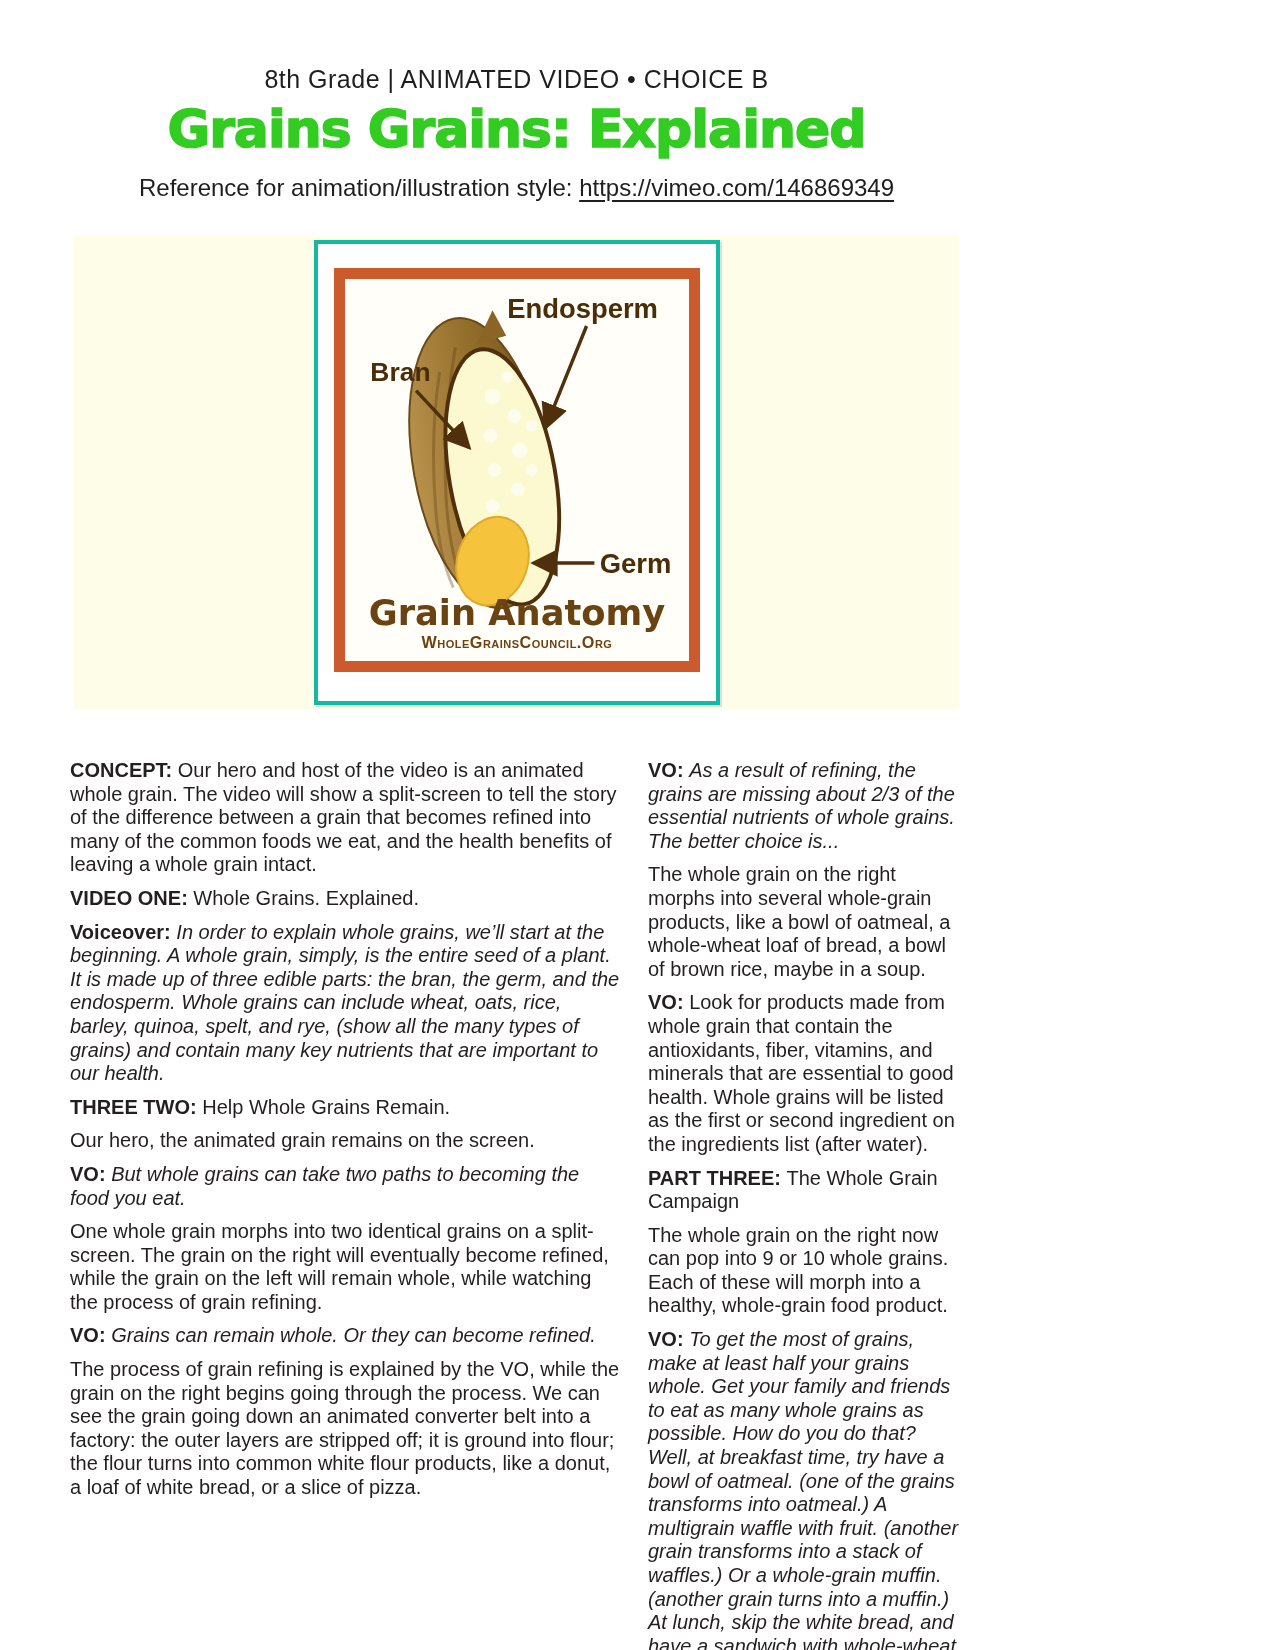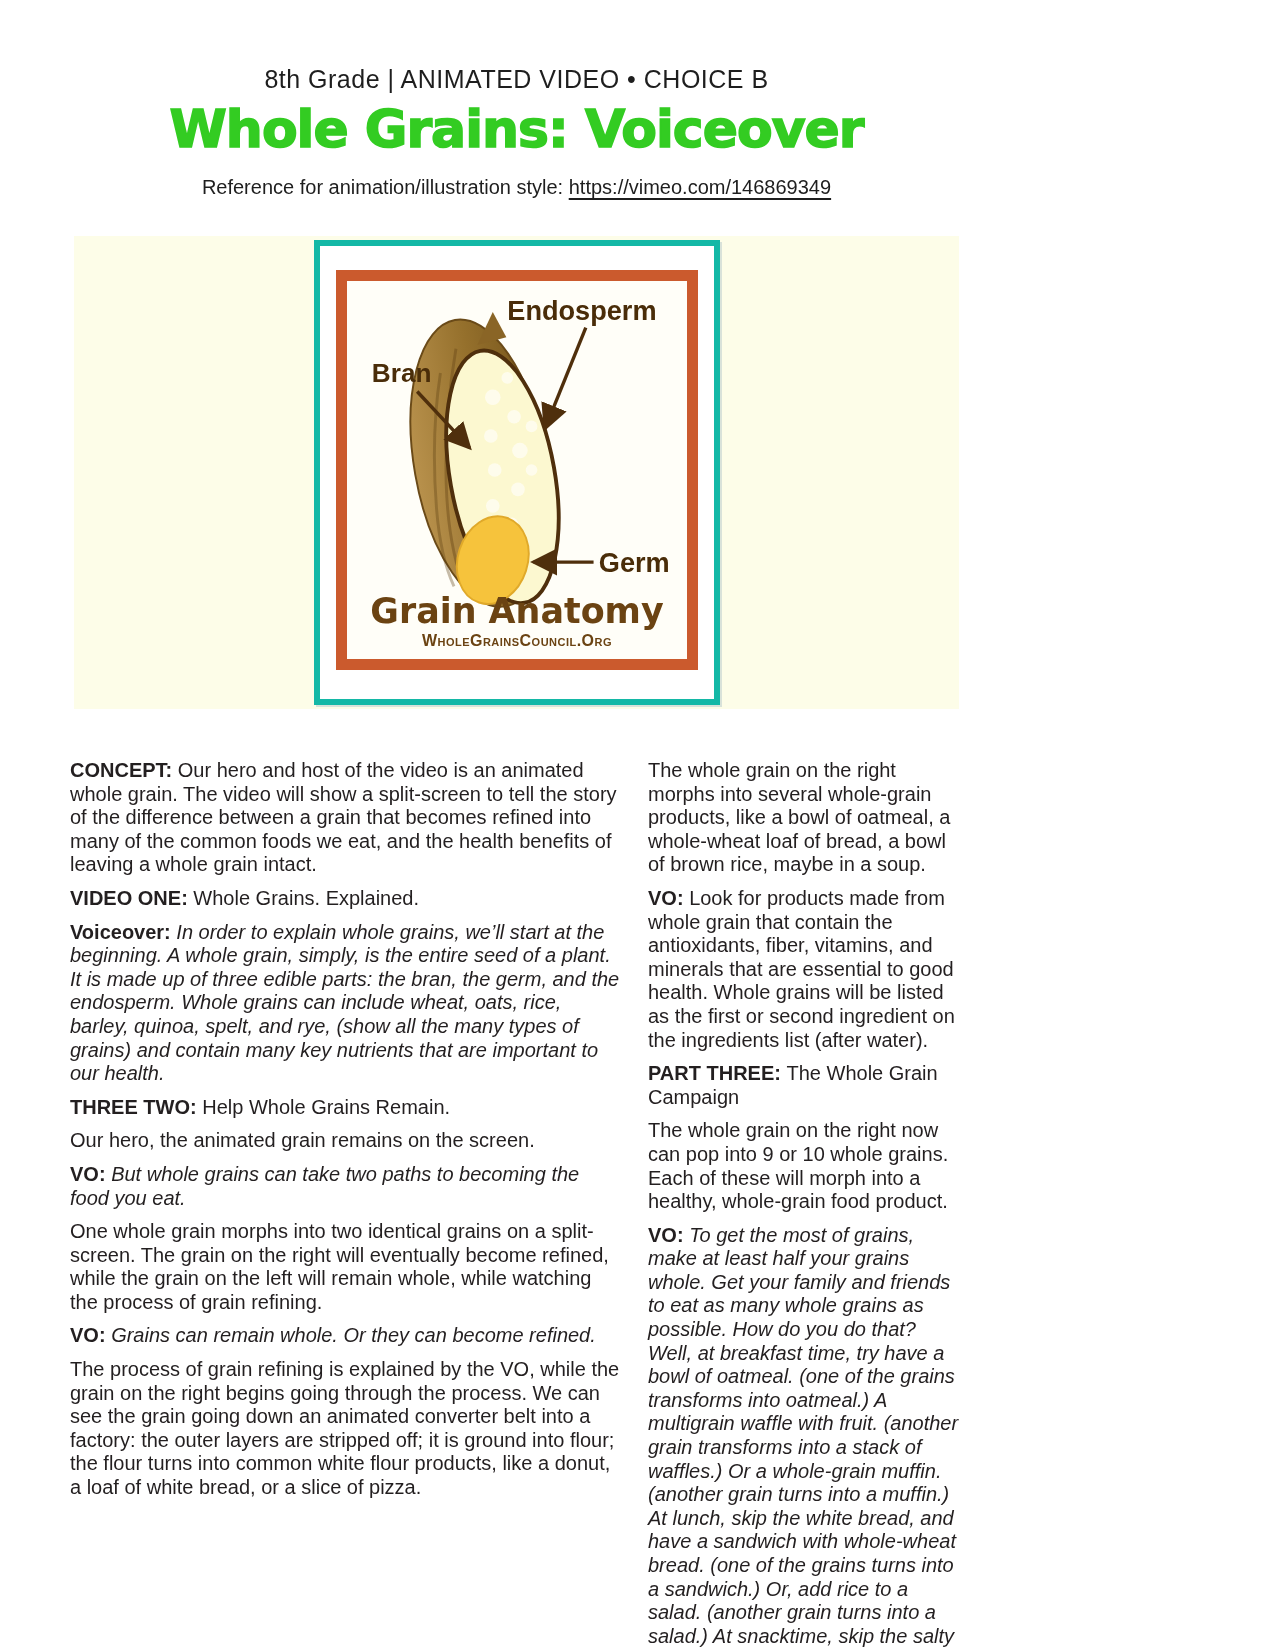--- a/index.html
+++ b/index.html
@@ -11,30 +11,30 @@
   .kicker{
     margin:64px 70px 0;text-align:center;font-size:25px;line-height:30px;
     letter-spacing:.5px;color:#1e1e1e;
   }
   .title{
     margin:6px 40px 0;text-align:center;font-size:52px;line-height:58px;
     font-family:"DejaVu Sans",sans-serif;font-weight:700;color:#33cc22;
     letter-spacing:-1px;-webkit-text-stroke:1.6px #33cc22;
   }
   .reference{
-    margin:14px 70px 0;text-align:center;font-size:20px;line-height:31px;color:#1e1e1e;
+    margin:14px 70px 0;text-align:center;font-size:24px;line-height:31px;color:#1e1e1e;
   }
   .ref-link{color:#1e1e1e;text-decoration:underline;text-underline-offset:4px;cursor:pointer;}
   .band{
     margin:33px 74px 0;height:473px;background:#fdfde8;
     display:flex;justify-content:center;align-items:center;
   }
   .card{
     width:406px;height:465px;background:#ffffff;box-sizing:border-box;
-    border:6px solid #14b8a6;box-shadow:2px 2px 0 rgba(150,175,190,.35);
+    border:4px solid #14b8a6;box-shadow:2px 2px 0 rgba(150,175,190,.35);
     padding:24px 16px 29px;
   }
   .frame{
     width:100%;height:100%;box-sizing:border-box;border:11px solid #cb5a2d;
     background:#fffef8;position:relative;
   }
   .frame svg{display:block;width:100%;height:100%;}
   .columns{
     display:grid;grid-template-columns:552px 1fr;column-gap:26px;
     margin:50px 70px 0;
@@ -48,21 +48,21 @@
   .svg-capsrc{font-family:"Liberation Sans",sans-serif;font-weight:700;font-size:16.5px;fill:#6b4312;
     font-variant:small-caps;letter-spacing:.5px;}
 </style>
 </head>
 <body>
 
 <div class="page">
 
   <div class="kicker">8th Grade | ANIMATED VIDEO • CHOICE B</div>
 
-  <h1 class="title">Whole Grains: Voiceover</h1>
+  <h1 class="title">Grains Grains: Explained</h1>
 
   <div class="reference"><span>Reference for animation/illustration style: </span><a class="ref-link" href="#">https://vimeo.com/146869349</a></div>
 
   <div class="band">
     <div class="card">
       <div class="frame">
         <svg viewBox="0 0 350 390">
           <defs>
             <linearGradient id="branGrad" x1="0" y1="0" x2="1" y2="0">
               <stop offset="0" stop-color="#b8914c"></stop>
@@ -117,20 +117,21 @@
         <p class="para"><b class="plabel">VIDEO ONE: </b>Whole Grains. Explained.</p>
         <p class="para it"><b class="plabel">Voiceover: </b>In order to explain whole grains, we’ll start at the beginning. A whole grain, simply, is the entire seed of a plant. It is made up of three edible parts: the bran, the germ, and the endosperm. Whole grains can include wheat, oats, rice, barley, quinoa, spelt, and rye, (show all the many types of grains) and contain many key nutrients that are important to our health.</p>
         <p class="para"><b class="plabel">THREE TWO: </b>Help Whole Grains Remain.</p>
         <p class="para">Our hero, the animated grain remains on the screen.</p>
         <p class="para it"><b class="plabel">VO: </b>But whole grains can take two paths to becoming the food you eat.</p>
         <p class="para">One whole grain morphs into two identical grains on a split-screen. The grain on the right will eventually become refined, while the grain on the left will remain whole, while watching the process of grain refining.</p>
         <p class="para it"><b class="plabel">VO: </b>Grains can remain whole. Or they can become refined.</p>
         <p class="para">The process of grain refining is explained by the VO, while the grain on the right begins going through the process. We can see the grain going down an animated converter belt into a factory: the outer layers are stripped off; it is ground into flour; the flour turns into common white flour products, like a donut, a loaf of white bread, or a slice of pizza.</p>
       </div>
     <div class="col">
+        <p class="para it"><b class="plabel">VO: </b>As a result of refining, the grains are missing about 2/3 of the essential nutrients of whole grains. The better choice is...</p>
         <p class="para">The whole grain on the right morphs into several whole-grain products, like a bowl of oatmeal, a whole-wheat loaf of bread, a bowl of brown rice, maybe in a soup.</p>
         <p class="para"><b class="plabel">VO: </b>Look for products made from whole grain that contain the antioxidants, fiber, vitamins, and minerals that are essential to good health. Whole grains will be listed as the first or second ingredient on the ingredients list (after water).</p>
         <p class="para"><b class="plabel">PART THREE: </b>The Whole Grain Campaign</p>
         <p class="para">The whole grain on the right now can pop into 9 or 10 whole grains. Each of these will morph into a healthy, whole-grain food product.</p>
         <p class="para it"><b class="plabel">VO: </b>To get the most of grains, make at least half your grains whole. Get your family and friends to eat as many whole grains as possible. How do you do that? Well, at breakfast time, try have a bowl of oatmeal. (one of the grains transforms into oatmeal.) A multigrain waffle with fruit. (another grain transforms into a stack of waffles.) Or a whole-grain muffin. (another grain turns into a muffin.) At lunch, skip the white bread, and have a sandwich with whole-wheat bread. (one of the grains turns into a sandwich.) Or, add rice to a salad. (another grain turns into a salad.) At snacktime, skip the salty or sweet snacks, and enjoy whole-wheat crackers (another grain turns into whole wheat crackers), or a granola bar without too much added sugar (more grains: oats, quinoa). Finally, at dinner, substitute whole-wheat pasta for white flour pasta, add brown rice to dishes, or ancient grains like faro, quinoa, and barley.</p>
       </div>
   </div>
 
 </div>
 

